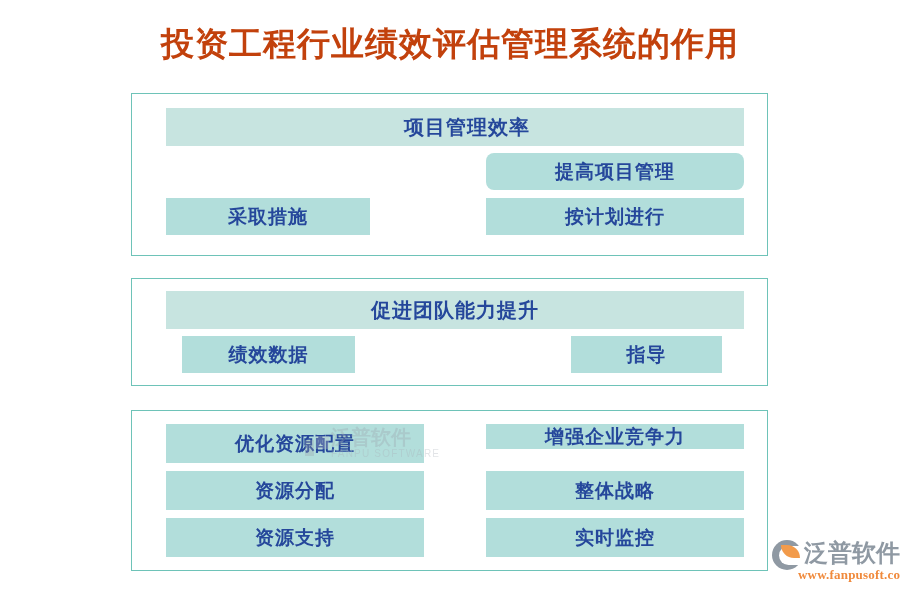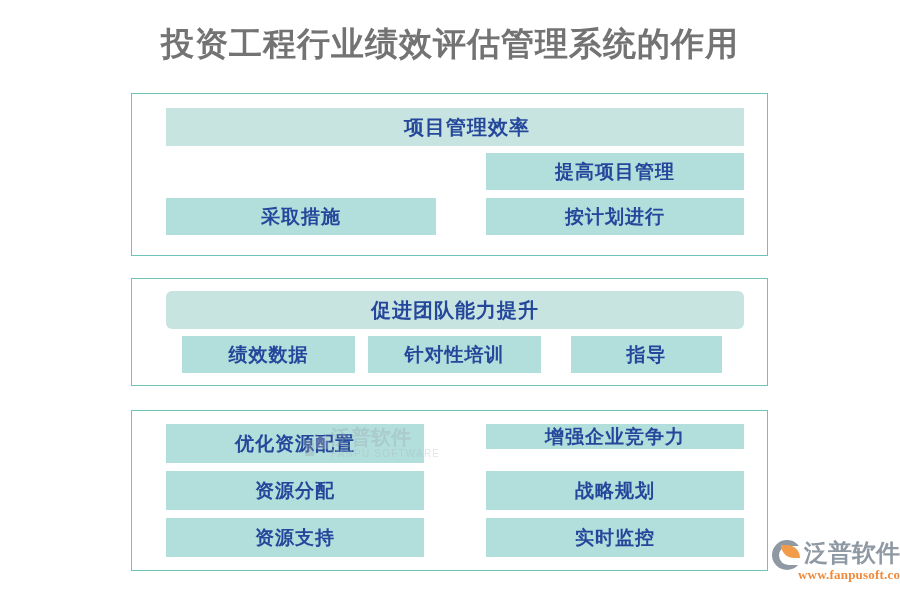--- a/index.html
+++ b/index.html
@@ -23,21 +23,21 @@
     background: #ffffff;
   }
 
   
   #page-title {
     position: absolute;
     left: 0;
     top: 22px;
     width: 900px;
     text-align: center;
-    color: #737373;
+    color: #c2410c;
     font-size: 33px;
     font-weight: bold;
     letter-spacing: 1px;
     line-height: 44px;
     white-space: nowrap;
   }
 
   
   #watermark {
     position: absolute;
@@ -106,26 +106,26 @@
     white-space: nowrap;
   }
   .cell.header {
     background: #c7e4e0;
     font-size: 20px;
   }
 
   
   #group-1 .header   { left: 34px;  top: 14px;  width: 578px; height: 38px; padding-left: 24px; }
   #group-1 .r1c1     { left: 34px;  top: 59px;  width: 258px; height: 37px; }
-  #group-1 .r1c2     { left: 354px; top: 59px;  width: 258px; height: 37px; }
-  #group-1 .r2c1     { left: 34px;  top: 104px; width: 270px; height: 37px; }
+  #group-1 .r1c2     { left: 354px; top: 59px;  width: 258px; height: 37px; border-radius: 8px; }
+  #group-1 .r2c1     { left: 34px;  top: 104px; width: 204px; height: 37px; }
   #group-1 .r2c2     { left: 354px; top: 104px; width: 258px; height: 37px; }
 
   
-  #group-2 .header   { left: 34px;  top: 12px; width: 578px; height: 38px; border-radius: 6px; }
+  #group-2 .header   { left: 34px;  top: 12px; width: 578px; height: 38px; }
   #group-2 .i1       { left: 34px;  top: 57px; width: 173px; height: 37px; margin-left: 16px; }
   #group-2 .i2       { left: 236px; top: 57px; width: 173px; height: 37px; }
   #group-2 .i3       { left: 439px; top: 57px; width: 151px; height: 37px; }
 
   
   #group-3 .g3r1c1   { left: 34px;  top: 13px;  width: 258px; height: 39px; }
   #group-3 .g3r1c2   { left: 354px; top: 13px;  width: 258px; height: 25px; }
   #group-3 .g3r2c1   { left: 34px;  top: 60px;  width: 258px; height: 39px; }
   #group-3 .g3r2c2   { left: 354px; top: 60px;  width: 258px; height: 39px; }
   #group-3 .g3r3c1   { left: 34px;  top: 107px; width: 258px; height: 39px; }
@@ -201,29 +201,28 @@
   <div class="group" id="group-1">
     <div class="cell header">项目管理效率</div>
     <div class="cell r1c2">提高项目管理</div>
     <div class="cell r2c1">采取措施</div>
     <div class="cell r2c2">按计划进行</div>
   </div>
 
   <div class="group" id="group-2">
     <div class="cell header">促进团队能力提升</div>
     <div class="cell i1">绩效数据</div>
-    <div class="cell i2">针对性培训</div>
     <div class="cell i3">指导</div>
   </div>
 
   <div class="group" id="group-3">
     <div class="cell g3r1c1">优化资源配置</div>
     <div class="cell g3r1c2">增强企业竞争力</div>
     <div class="cell g3r2c1">资源分配</div>
-    <div class="cell g3r2c2">战略规划</div>
+    <div class="cell g3r2c2">整体战略</div>
     <div class="cell g3r3c1">资源支持</div>
     <div class="cell g3r3c2">实时监控</div>
   </div>
 
   <div id="watermark">
     <div class="wm-mark">
       <div class="wm-b1"></div>
       <div class="wm-b2"></div>
     </div>
     <div class="wm-cn">泛普软件</div>

